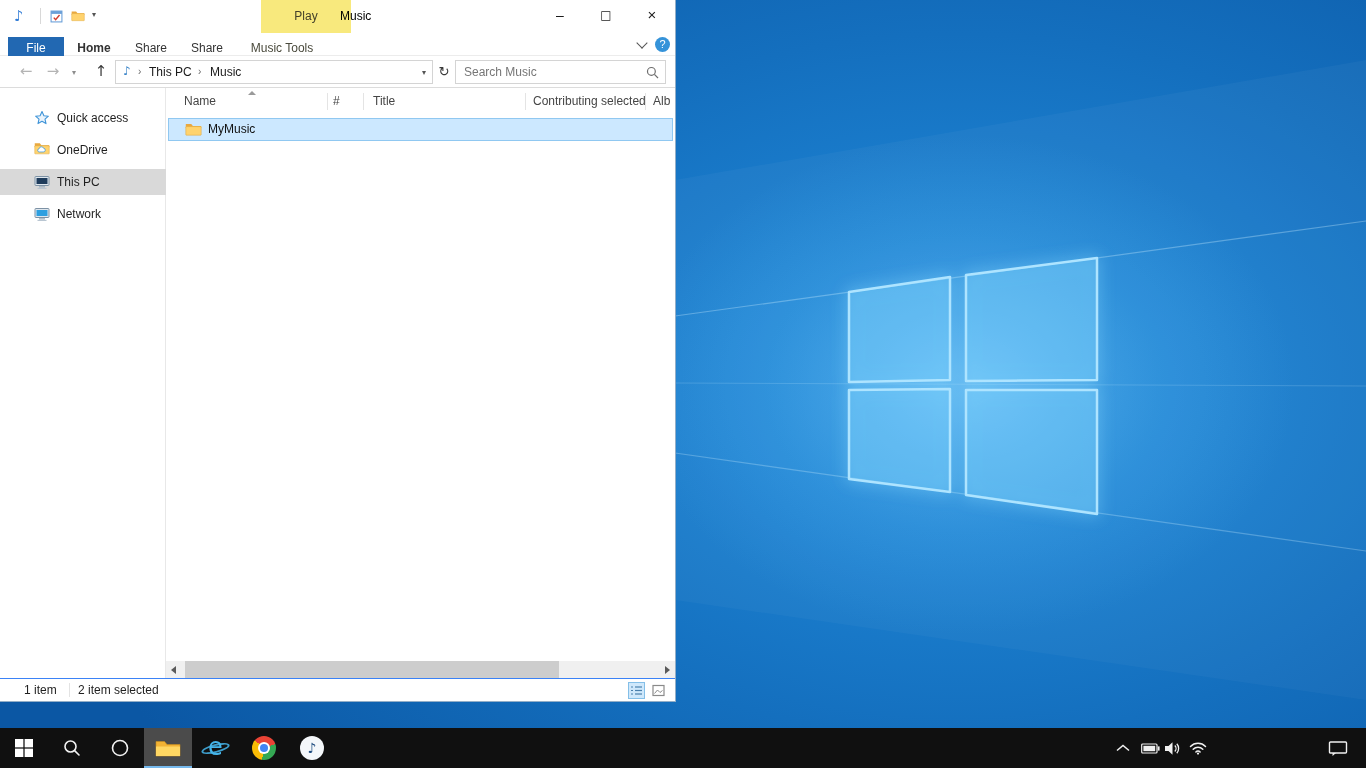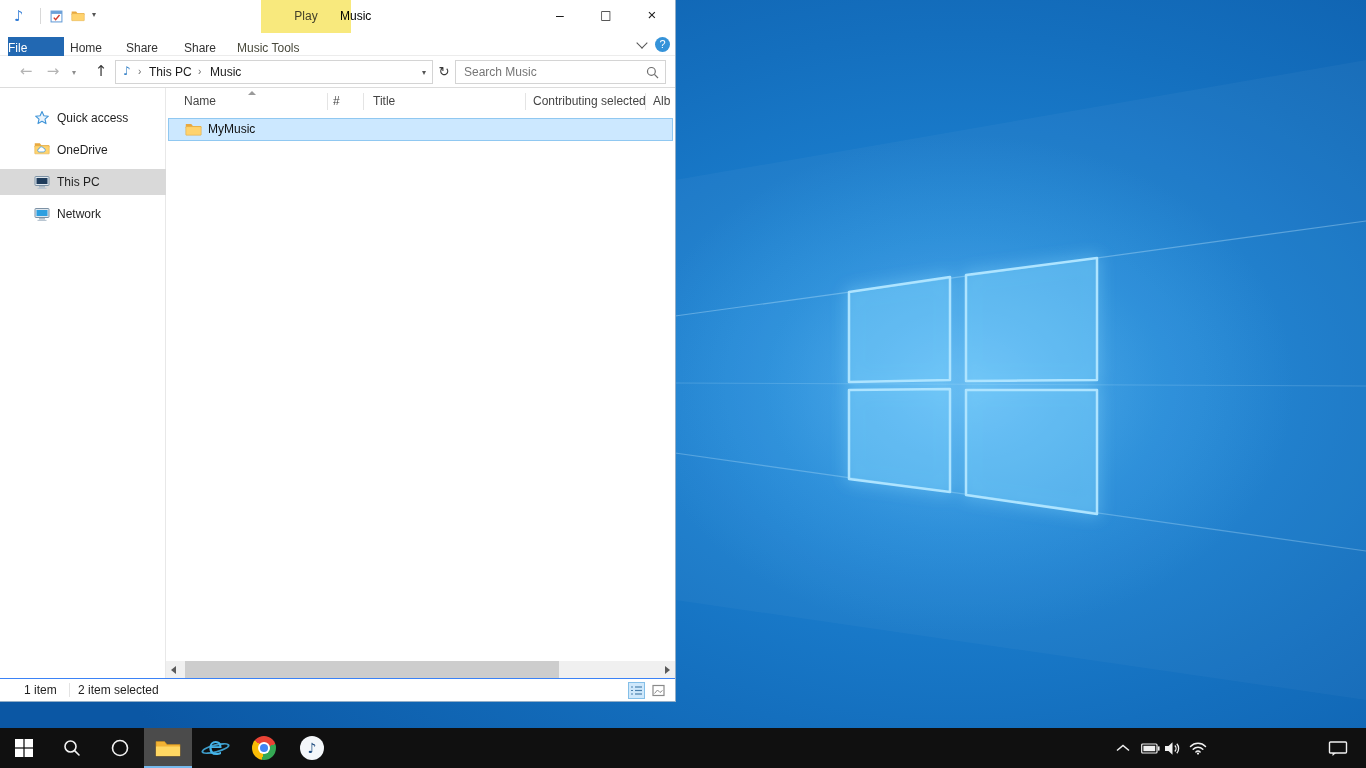--- a/index.html
+++ b/index.html
@@ -26,23 +26,23 @@
   .play-tab { position:absolute; left:237px; top:0; width:90px; height:33px; background:#f8e97d;
               text-align:center; line-height:33px; color:#44412a;margin-left:24px; }
   .window-title { position:absolute; left:340px; top:0; line-height:33px; color:#000; }
   .winbtn { position:absolute; top:0; width:46px; height:32px; text-align:center; line-height:30px; color:#1c1c1c; }
   .winbtn.min { left:537px; font-size:14px; }
   .winbtn.max { left:583px; font-size:12px; }
   .winbtn.close { left:629px; font-size:15px; }
 
   
   .tabrow { position:absolute; left:0; top:33px; right:0; height:23px; background:#fff; border-bottom:1px solid #ececec; }
-  .tab { position:absolute; top:4px; height:23px; line-height:22px; text-align:left; color:#333; }
+  .tab { position:absolute; top:4px; height:23px; line-height:22px; text-align:center; color:#333; }
   .tab.file  { left:8px;  width:56px; background:#2268b2; color:#fff; }
-  .tab.home  { left:70px; width:48px; }
+  .tab.home  { left:70px; width:48px;font-weight:bold; }
   .tab.share { left:126px; width:50px; }
   .tab.view  { left:184px; width:46px; }
   .tab.musictools { left:237px; width:90px; color:#4a4a3c; }
   .ribbon-expand { position:absolute; left:638px; top:6px; width:8px; height:8px;
                    border-right:1.4px solid #555; border-bottom:1.4px solid #555; transform:rotate(45deg); }
   .help-btn { position:absolute; left:655px; top:4px; width:15px; height:15px; border-radius:50%;
               background:#3593d9; color:#fff; font-size:11px; line-height:15px; text-align:center; }
 
   
   .toolbar { position:absolute; left:0; top:56px; right:0; height:32px; background:#fff; border-bottom:1px solid #dcdcdc; }

